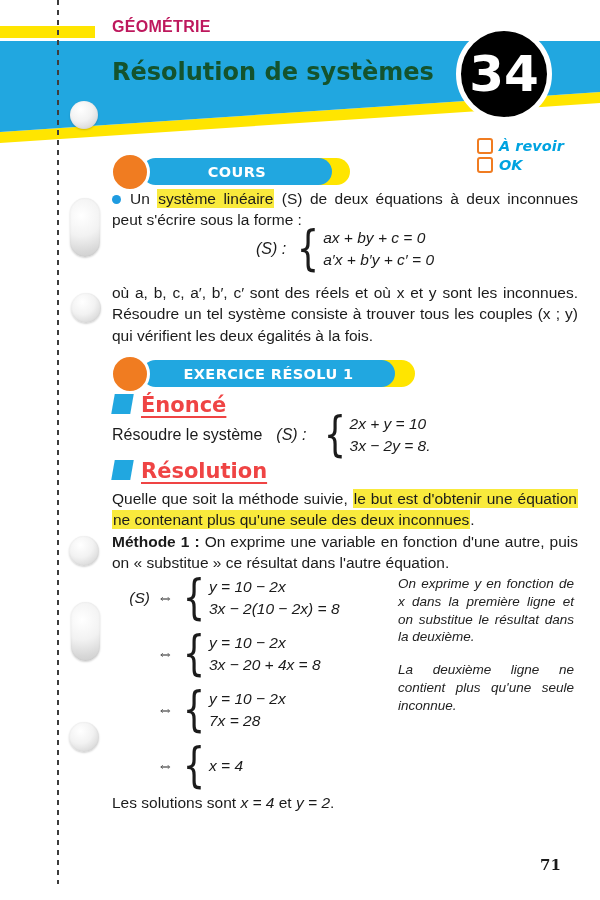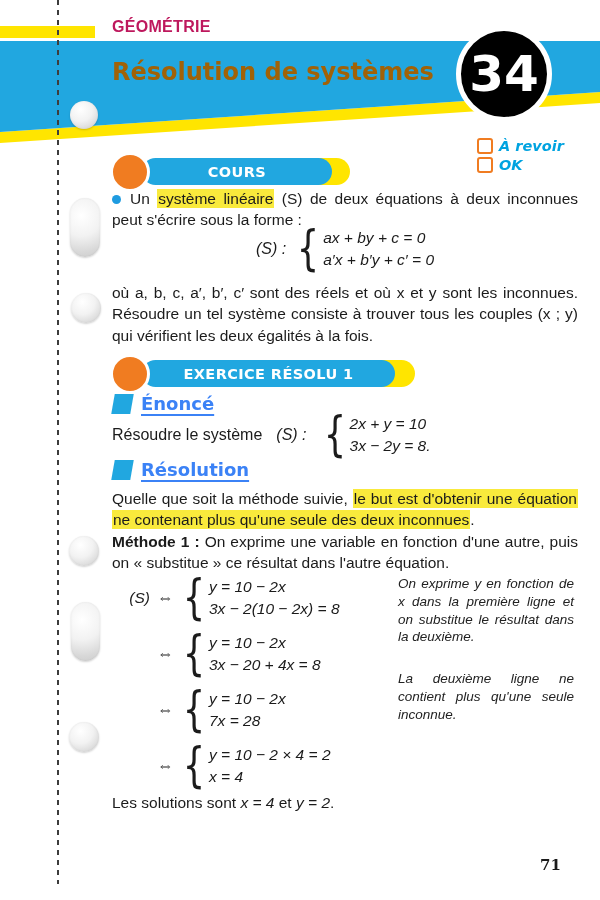--- a/index.html
+++ b/index.html
@@ -17,21 +17,21 @@
 
   
   .top-strip{position:absolute;left:0;top:26px;width:95px;height:12px;background:#ffe500;z-index:5;}
   .category{position:absolute;left:112px;top:18px;font-family:Liberation Sans, sans-serif;
      font-weight:bold;font-size:16px;letter-spacing:.3px;color:#be185d;z-index:6;}
   .band-blue{position:absolute;left:0;top:41px;width:600px;height:101px;background:#21a7e0;
      clip-path:polygon(0 0,100% 0,100% 51px,0 91px);z-index:4;}
   .band-yellow{position:absolute;left:0;top:92px;width:600px;height:52px;background:#ffe500;
      clip-path:polygon(0 40px,100% 0,100% 11px,0 51px);z-index:3;}
   .chapter-title{position:absolute;left:112px;top:58px;font-family:"DejaVu Sans",sans-serif;
-     font-weight:bold;font-size:24px;color:#a16207;z-index:6;}
+     font-weight:bold;font-size:24px;color:#14532d;z-index:6;}
   .chapter-number{position:absolute;left:456px;top:26px;width:96px;height:96px;box-sizing:border-box;
      border:5px solid #ffffff;border-radius:50%;background:#000000;z-index:7;
      display:flex;align-items:center;justify-content:center;
      font-family:"DejaVu Sans",sans-serif;font-weight:bold;font-size:50px;color:#ffffff;}
 
   
   .check-col{position:absolute;left:477px;top:136px;z-index:8;}
   .check-row{display:flex;align-items:center;gap:6px;height:19px;}
   .check-box{width:12px;height:12px;border:2px solid #f07c21;border-radius:3px;background:#fff;}
   .check-label{color:#00a3e0;font-weight:bold;font-style:italic;font-size:14.5px;
@@ -42,21 +42,21 @@
   .pill-yellow{position:absolute;top:4px;height:27px;border-radius:15px;background:#ffe500;}
   .pill-blue{position:absolute;top:4px;height:27px;border-radius:15px;background:#21a7e0;
      display:flex;align-items:center;justify-content:center;
      font-family:"DejaVu Sans",sans-serif;font-weight:bold;font-size:14.5px;color:#fff;letter-spacing:.4px;}
   .pill-circle{position:absolute;left:0;top:0;width:34px;height:34px;border-radius:50%;
      background:#f07c21;border:3px solid #fff;box-sizing:content-box;margin:-2px 0 0 -2px;}
 
   
   .subhead{position:absolute;display:flex;align-items:flex-start;gap:9px;z-index:6;}
   .blue-chip{width:19px;height:20px;background:#21a7e0;transform:skewX(-10deg);margin-top:1px;}
-  .subhead-label{font-family:"DejaVu Sans",sans-serif;font-weight:bold;font-size:18px;color:#3b82f6;
+  .subhead-label{font-family:"DejaVu Sans",sans-serif;font-weight:bold;font-size:21px;color:#ef4444;
      text-decoration:underline;text-decoration-thickness:2px;text-underline-offset:4px;}
 
   
   .para{position:absolute;left:112px;width:466px;font-size:15.5px;line-height:1.38;
      text-align:justify;z-index:6;}
   .hl{background:#f9ea3c;padding:1px 1px;box-decoration-break:clone;-webkit-box-decoration-break:clone;}
   .bullet{display:inline-block;width:9px;height:9px;border-radius:50%;background:#1e9be0;
      margin-right:9px;position:relative;top:0px;}
   .math{font-style:italic;}
   b.inline-bold{font-weight:bold;margin-top:12px;}
@@ -76,21 +76,21 @@
   .steps{position:absolute;left:112px;top:575px;z-index:6;}
   .step{display:flex;align-items:center;min-height:46px;margin-bottom:10px;}
   .step-lhs{width:62px;display:flex;justify-content:flex-end;align-items:center;gap:7px;
      margin-right:6px;font-size:15.5px;}
   .arrow{font-size:17px;}
   .conclusion{position:absolute;left:112px;top:794px;font-size:15.5px;z-index:6;}
 
   
   .notes{position:absolute;left:398px;top:575px;width:176px;z-index:6;}
   .note{font-style:italic;font-size:13.5px;line-height:1.32;text-align:justify;color:#222;}
-  .note + .note{margin-top:24px;}
+  .note + .note{margin-top:15px;}
 
   .page-number{position:absolute;left:540px;top:856px;font-family:"DejaVu Serif",serif;
      font-weight:bold;font-size:15px;z-index:6;}
 </style>
 </head>
 <body>
 
 <div id="page">
 
   <div class="perforation"></div>
@@ -209,21 +209,20 @@
         <span class="sys-line math">y = 10 − 2x</span>
         <span class="sys-line math">7x = 28</span>
       </div>
     </div>
     <div class="step">
       <div class="step-lhs">
           <span class="arrow">⇔</span>
         </div>
       <span class="brace">{</span>
       <div class="sys-lines">
-        <span class="sys-line math">y = 10 − 2 × 4 = 2</span>
         <span class="sys-line math">x = 4</span>
       </div>
     </div>
   </div>
 
   <div class="notes">
     <div class="note">On exprime y en fonction de x dans la première ligne et on substitue le résultat dans la deuxième.</div>
     <div class="note">La deuxième ligne ne contient plus qu'une seule inconnue.</div>
   </div>
 

